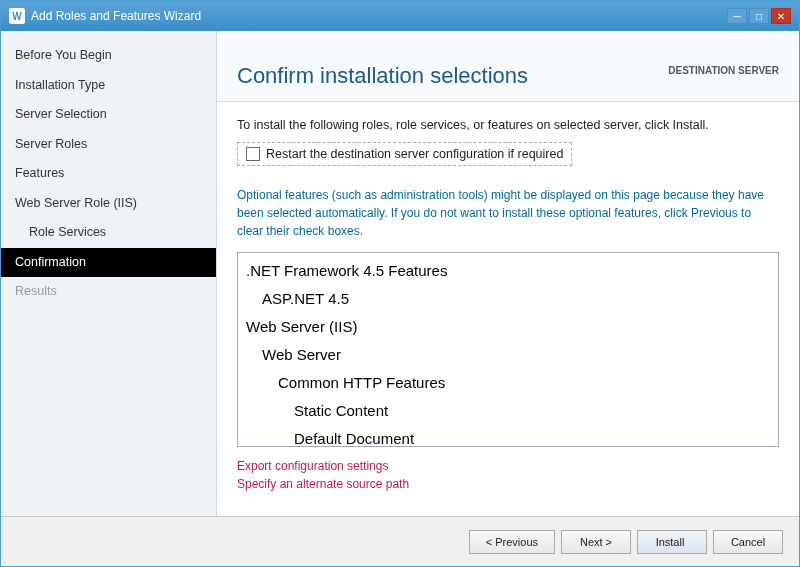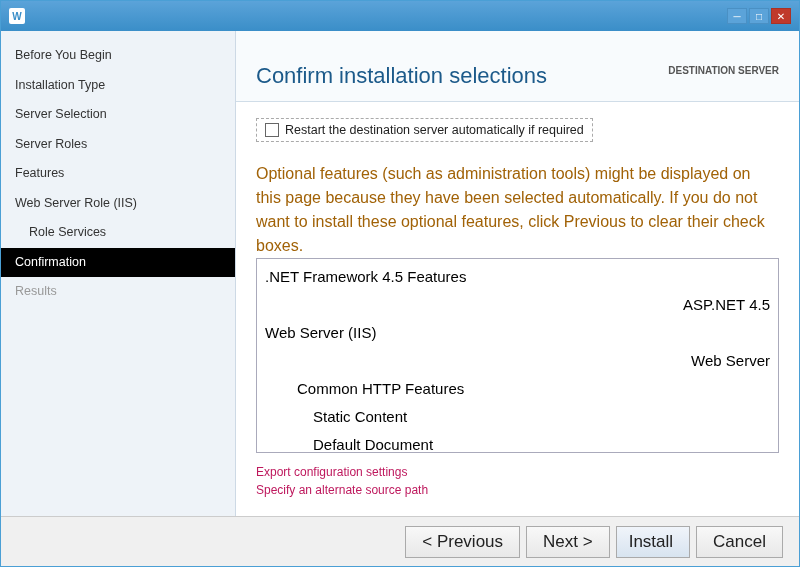--- a/index.html
+++ b/index.html
@@ -75,21 +75,21 @@
 
     .title-btn.close { background: #c0392b; border-color: #a93226; }
 
     .content-area {
       display: flex;
       flex: 1;
       overflow: hidden;
     }
 
     .sidebar {
-      width: 235px;
+      width: 216px;
       background: #eef3f8;
       border-right: 1px solid #cdd9e5;
       flex-shrink: 0;
       padding-top: 10px;
     }
 
     .sidebar-item {
       padding: 6px 10px 6px 14px;
       color: #333;
       cursor: pointer;
@@ -182,22 +182,23 @@
       display: inline-block;
       flex-shrink: 0;
     }
 
     .checkbox-label {
       font-size: 12.5px;
       color: #222;
     }
 
     .optional-note {
-      font-size: 16px;
-      color: #a16207;
+      font-size: 12px;
+      color: #0369a1;
+      margin-bottom: 12px;
       line-height: 1.5;
     }
 
     .features-list-container {
       border: 1px solid #aab;
       background: #fff;
       height: 195px;
       overflow-y: scroll;
       margin-bottom: 12px;
       position: relative;
@@ -208,21 +209,21 @@
     }
 
     .feature-item {
       padding: 2px 8px;
       font-size: 15px;
       color: #000000;
       line-height: 1.6;
     }
 
     .feature-item.level1 { padding-left: 8px; }
-    .feature-item.level2 { padding-left: 24px; text-align: right; }
+    .feature-item.level2 { padding-left: 24px; }
     .feature-item.level3 { padding-left: 40px; }
     .feature-item.level4 { padding-left: 56px; }
 
     .links-row {
       display: flex;
       flex-direction: column;
       gap: 4px;
     }
 
     .link-text {
@@ -239,41 +240,42 @@
       display: flex;
       align-items: center;
       justify-content: flex-end;
       padding: 0 16px;
       gap: 6px;
       flex-shrink: 0;
     }
 
     .footer-btn {
       padding: 5px 16px;
-      font-size: 17px;
+      font-size: 11px;
       border: 1px solid #aaa;
       background: linear-gradient(to bottom, #f8f8f8, #e8e8e8);
       cursor: pointer;
       color: #222;
       min-width: 70px;
     }
 
     .footer-btn.primary {
       background: linear-gradient(to bottom, #f0f4fa, #d8e4f0);
       padding-left: 12px;
     }
   </style>
 </head>
 <body>
 
 <div class="window">
 
   <div class="title-bar">
     <div class="title-bar-left">
       <div class="title-bar-icon">W</div>
+      <span class="title-bar-text">Add Roles and Features Wizard</span>
     </div>
     <div class="title-bar-controls">
       <button class="title-btn">─</button>
       <button class="title-btn">□</button>
       <button class="title-btn close">✕</button>
     </div>
   </div>
 
   <div class="content-area">
 
@@ -292,25 +294,26 @@
     <div class="main-content">
 
       <div class="main-header">
         <div class="page-title">Confirm installation selections</div>
         <div class="destination-info">
           <div class="destination-label">DESTINATION SERVER</div>
         </div>
       </div>
 
       <div class="main-body">
+        <p class="install-desc">To install the following roles, role services, or features on selected server, click Install.</p>
 
         <div style="margin-bottom:10px;">
           <label class="checkbox-row">
             <span class="checkbox-box"></span>
-            <span class="checkbox-label">Restart the destination server automatically if required</span>
+            <span class="checkbox-label">Restart the destination server configuration if required</span>
           </label>
         </div>
 
         <p class="optional-note">Optional features (such as administration tools) might be displayed on this page because they have been selected automatically. If you do not want to install these optional features, click Previous to clear their check boxes.</p>
 
         <div class="features-list-container">
           <div class="features-list">
           <div class="feature-item level1">.NET Framework 4.5 Features</div>
               <div class="feature-item level2">ASP.NET 4.5</div>
               <div class="feature-item level1">Web Server (IIS)</div>

